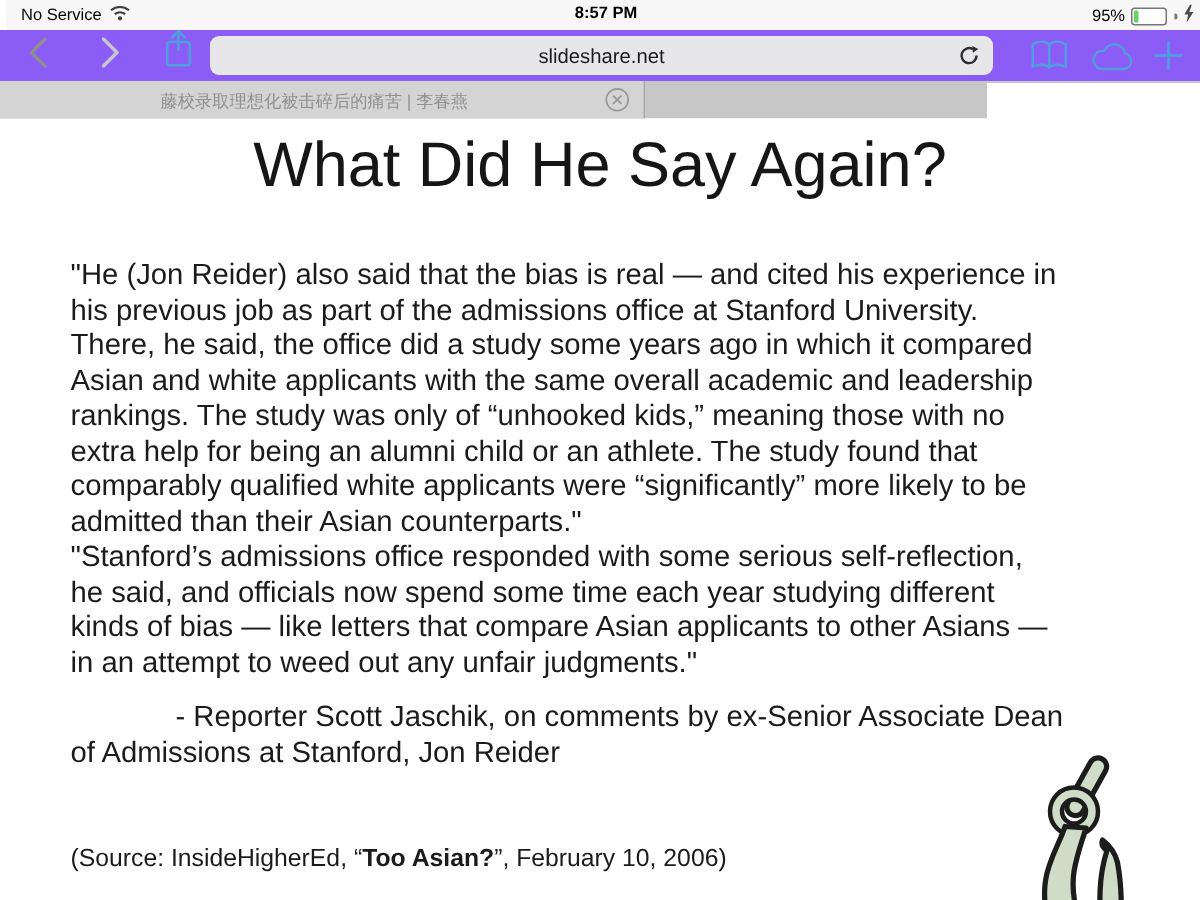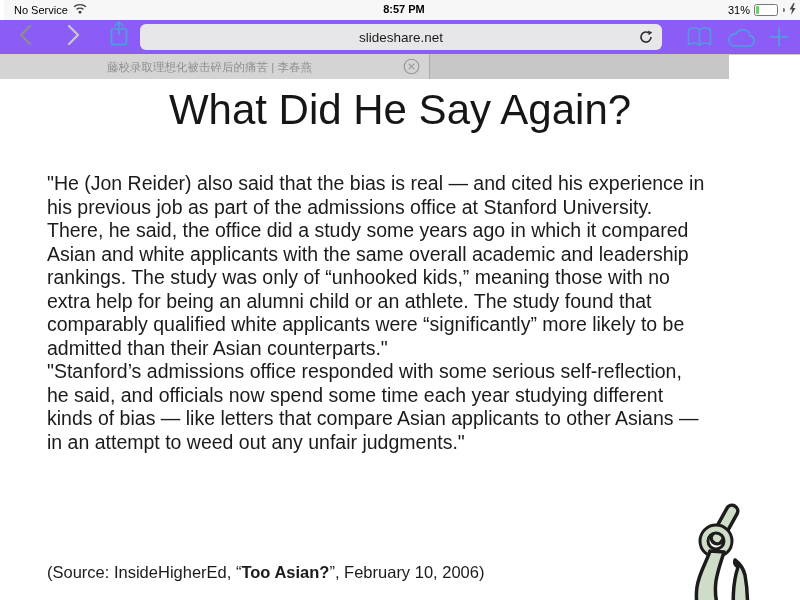--- a/index.html
+++ b/index.html
@@ -35,21 +35,21 @@
   .url-text{
     position:absolute;left:0;right:0;top:6px;text-align:center;
     font-size:13.5px;color:#1a1a1a;
   }
   .reload-btn{position:absolute;right:9px;top:6px;width:14px;height:14px;}
   .btn-bookmarks{position:absolute;left:686px;top:6px;}
   .btn-cloud{position:absolute;left:726px;top:8px;}
   .btn-newtab{position:absolute;left:768px;top:6px;}
   
   .tab-bar{
-    position:absolute;left:0;top:54px;width:729px;height:25px;
+    position:absolute;left:0;top:54px;width:658px;height:25px;
     background:#c7c7c7;
   }
   .tab{
     position:absolute;top:0;height:25px;overflow:hidden;
   }
   .tab-inactive{
     left:0;width:429px;background:#d4d4d4;
     border-right:1px solid #a9a9a9;border-bottom:1px solid #adadad;
   }
   .tab-active{
@@ -95,21 +95,21 @@
     <span>
       <svg width="14" height="11" viewBox="0 0 14 11">
         <path d="M1 3.8 A9.5 9.5 0 0 1 13 3.8" fill="none" stroke="#3c3c3c" stroke-width="1.4"></path>
         <path d="M3.6 6.4 A5.6 5.6 0 0 1 10.4 6.4" fill="none" stroke="#3c3c3c" stroke-width="1.4"></path>
         <circle cx="7" cy="9.2" r="1.4" fill="#3c3c3c"></circle>
       </svg>
     </span>
   </div>
   <div class="status-time">8:57 PM</div>
   <div class="status-right">
-    <span>31%</span>
+    <span>95%</span>
     <span class="battery-shell">
         <span class="battery-fill"></span>
       </span>
     <span class="battery-nub"></span>
     <span>
       <svg width="7" height="12" viewBox="0 0 7 12">
         <path d="M4.4 0 L0.6 6.6 H3.1 L2.1 12 L6.6 5 H3.9 L5.6 0 Z" fill="#4a4a4a"></path>
       </svg>
     </span>
   </div>
@@ -198,20 +198,22 @@
 rankings. The study was only of “unhooked kids,” meaning those with no
 extra help for being an alumni child or an athlete. The study found that
 comparably qualified white applicants were “significantly” more likely to be
 admitted than their Asian counterparts."</div>
 
   <div class="body-text para2">"Stanford’s admissions office responded with some serious self-reflection,
 he said, and officials now spend some time each year studying different
 kinds of bias — like letters that compare Asian applicants to other Asians —
 in an attempt to weed out any unfair judgments."</div>
 
+  <div class="body-text attribution">- Reporter Scott Jaschik, on comments by ex-Senior Associate Dean
+of Admissions at Stanford, Jon Reider</div>
 
   <div class="source-line"><span>(Source: InsideHigherEd, “</span><span class="source-bold">Too Asian?</span><span>”, February 10, 2006)</span></div>
 
   <div class="hook-figure">
     <svg width="100" height="120" viewBox="0 0 100 120">
 
       <line x1="60" y1="8" x2="45" y2="35" stroke="#1c1c1c" stroke-width="15" stroke-linecap="round"></line>
       <line x1="60" y1="8" x2="45" y2="35" stroke="#cfdcc8" stroke-width="8" stroke-linecap="round"></line>
 
       <circle cx="44" cy="38" r="12" fill="none" stroke="#1c1c1c" stroke-width="11"></circle>

